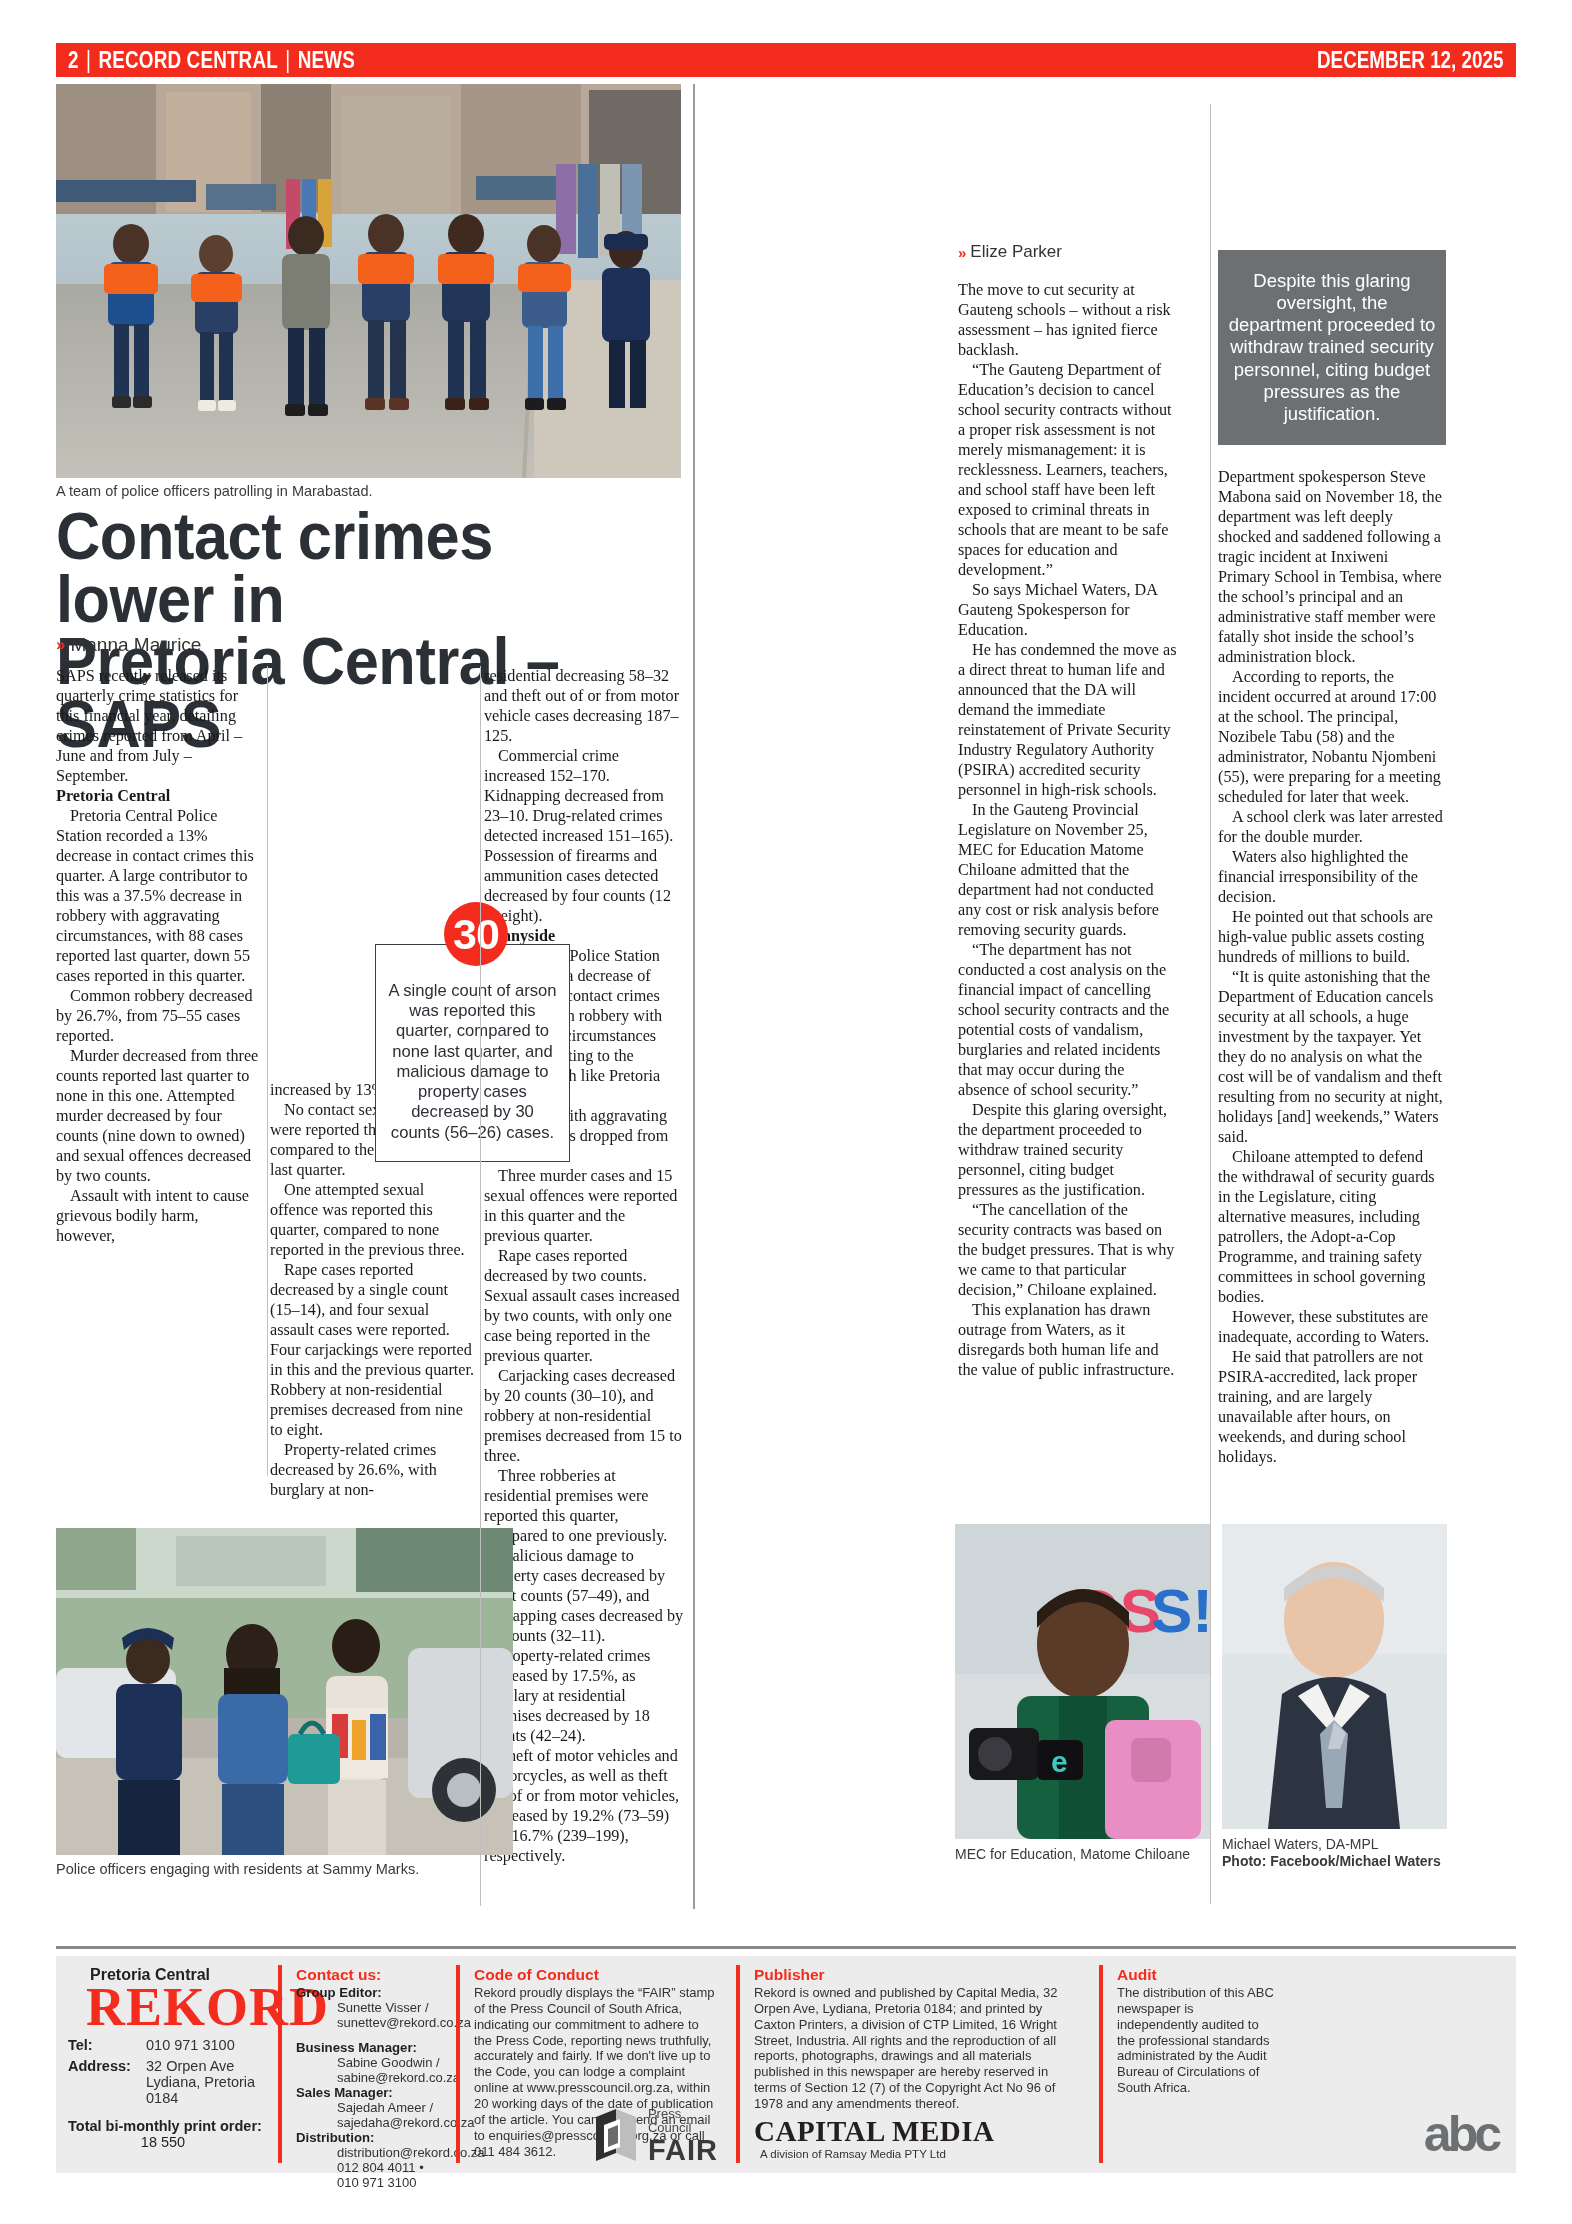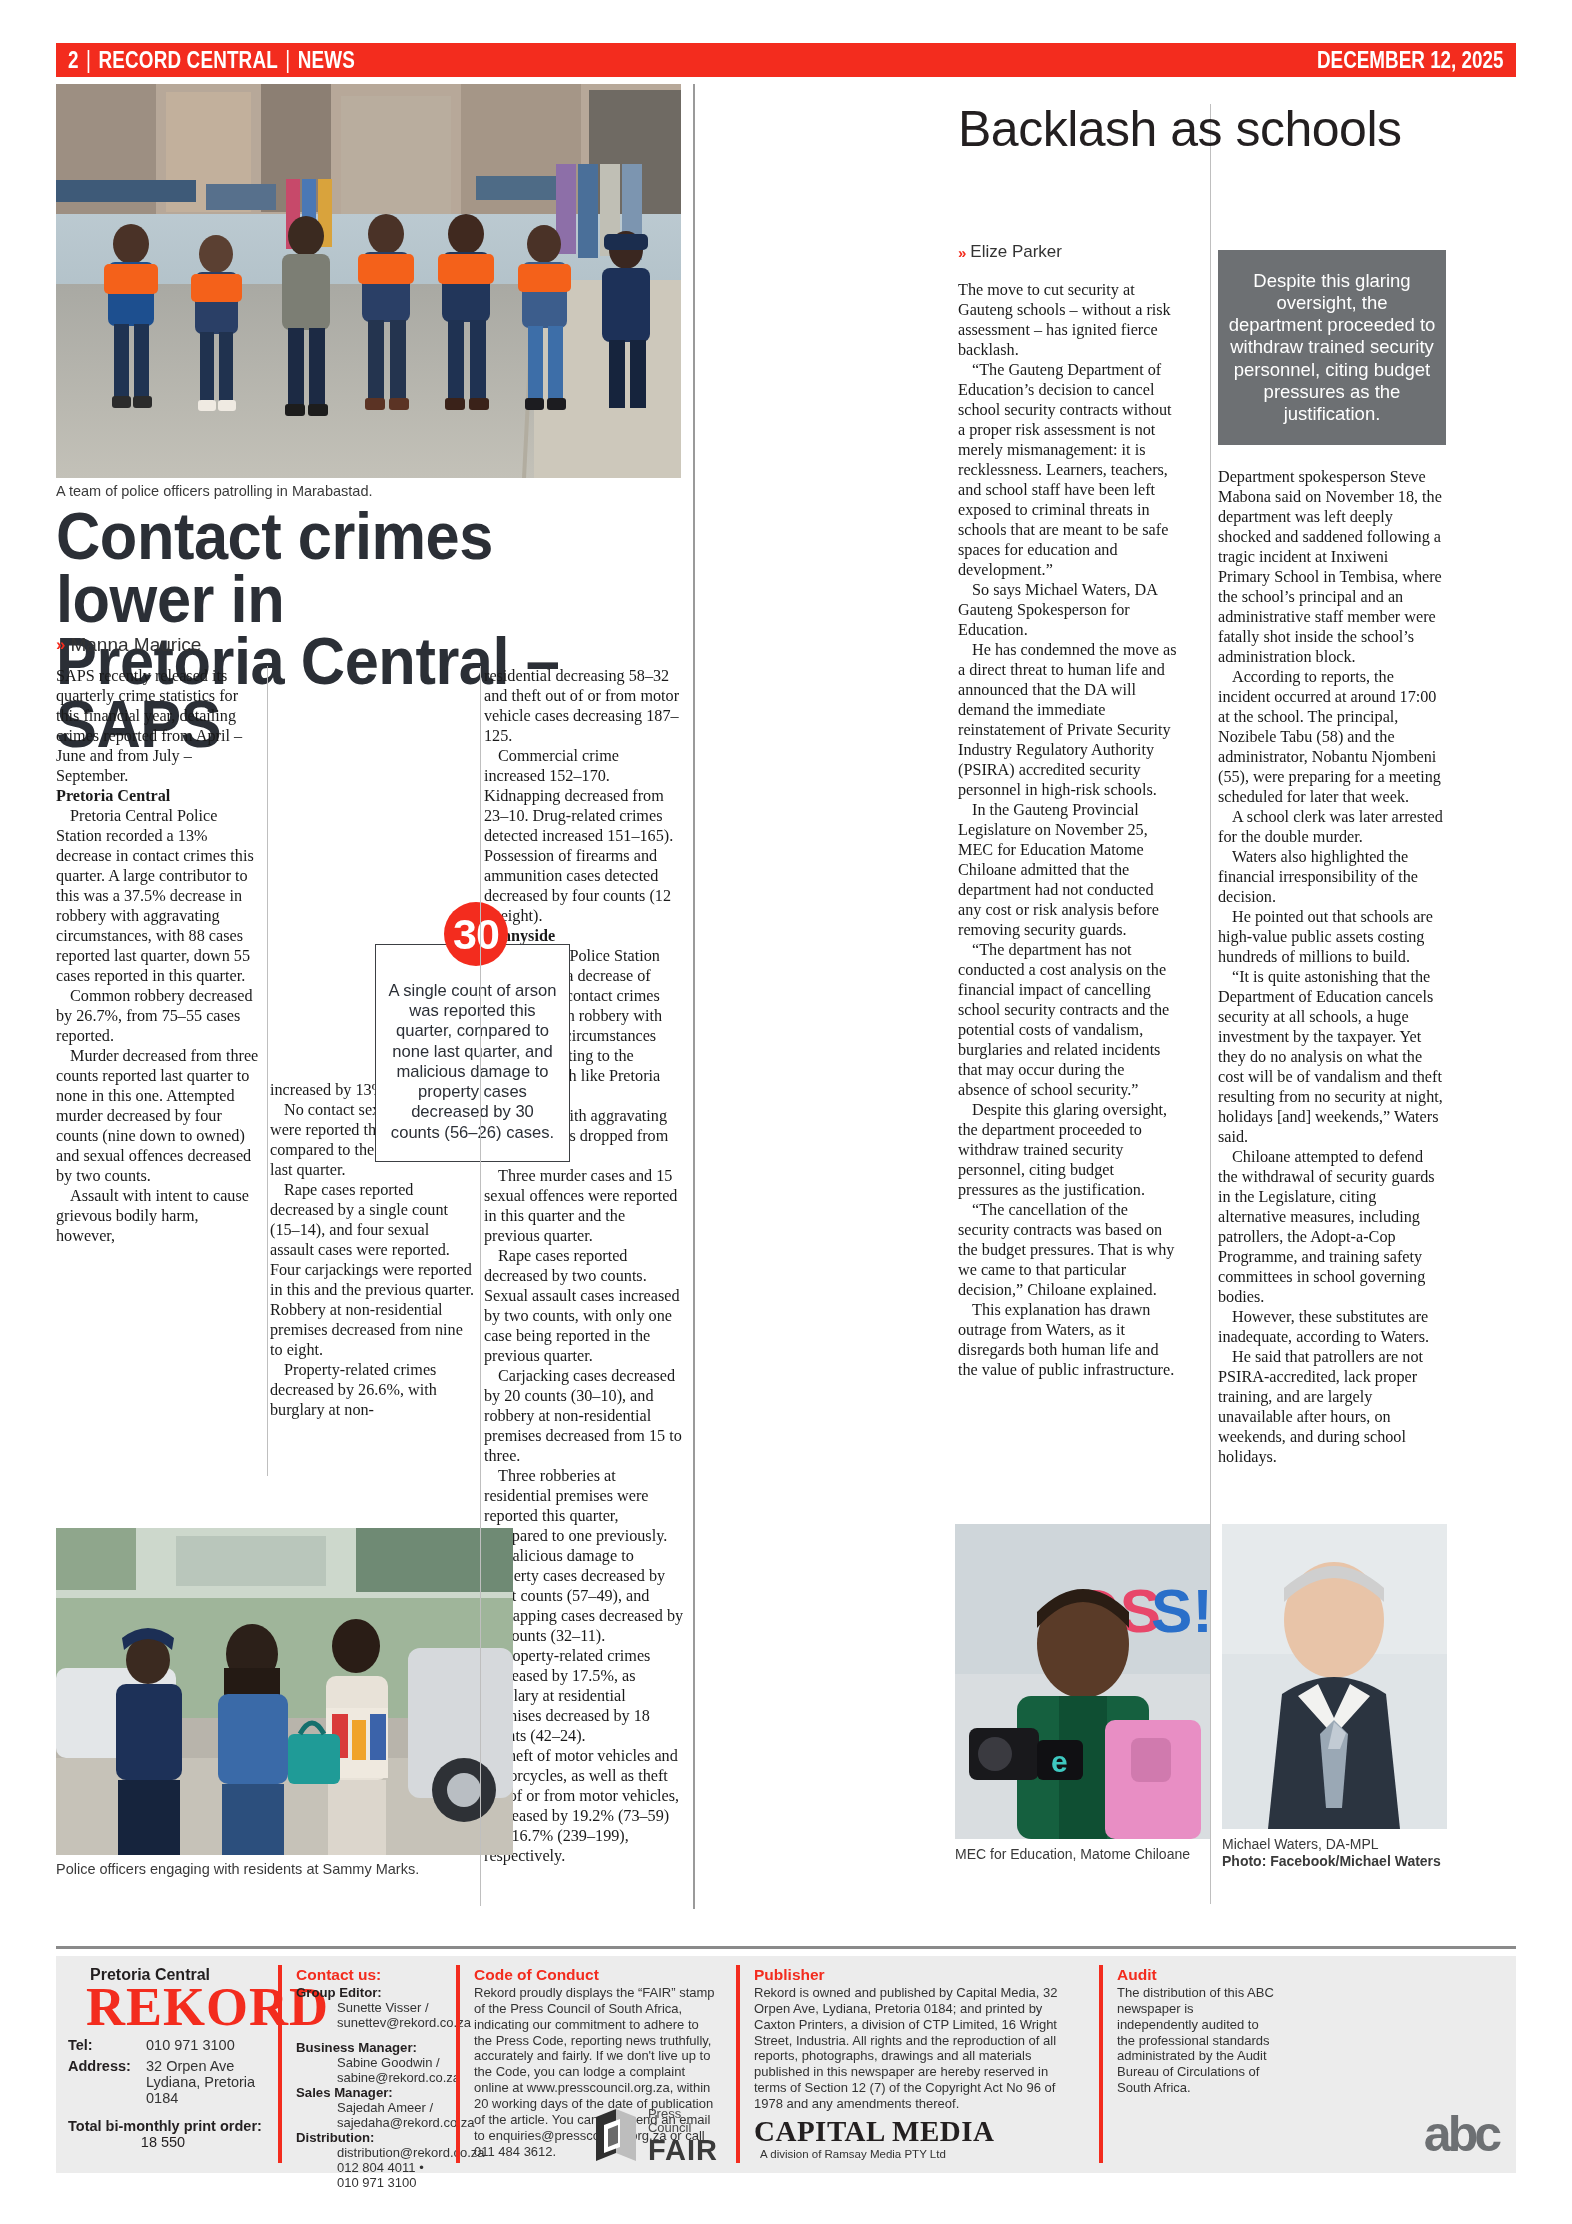--- a/index.html
+++ b/index.html
@@ -293,20 +293,21 @@
   <p class="sub">Pretoria Central</p>
   <p>Pretoria Central Police Station recorded a 13% decrease in contact crimes this quarter. A large contributor to this was a 37.5% decrease in robbery with aggravating circumstances, with 88 cases reported last quarter, down 55 cases reported in this quarter.</p>
   <p>Common robbery decreased by 26.7%, from 75–55 cases reported.</p>
   <p>Murder decreased from three counts reported last quarter to none in this one. Attempted murder decreased by four counts (nine down to owned) and sexual offences decreased by two counts.</p>
   <p>Assault with intent to cause grievous bodily harm, however,</p>
 </div>
 
 <div class="lcol" id="lc2">
   <p class="first">increased by 13%.</p>
   <p>No contact sexual offences were reported this quarter, compared to the two reported last quarter.</p>
+  <p>One attempted sexual offence was reported this quarter, compared to none reported in the previous three.</p>
   <p>Rape cases reported decreased by a single count (15–14), and four sexual assault cases were reported. Four carjackings were reported in this and the previous quarter. Robbery at non-residential premises decreased from nine to eight.</p>
   <p>Property-related crimes decreased by 26.6%, with burglary at non-</p>
 </div>
 
 <div class="lcol" id="lc3">
   <p class="first">residential decreasing 58–32 and theft out of or from motor vehicle cases decreasing 187–125.</p>
   <p>Commercial crime increased 152–170. Kidnapping decreased from 23–10. Drug-related crimes detected increased 151–165). Possession of firearms and ammunition cases detected decreased by four counts (12 to eight).</p>
   <p class="sub">Sunnyside</p>
   <p>Sunnyside Police Station experienced a decrease of 14.0% in its contact crimes reported, with robbery with aggravating circumstances also contributing to the success, much like Pretoria Central.</p>
   <p>Robbery with aggravating circumstances dropped from 166–97.</p>
@@ -364,21 +365,20 @@
   </svg>
 </div>
 <div class="bl-caption">Police officers engaging with residents at Sammy Marks.</div>
 
 <div class="vrule" style="left:267px; top:666px; height:810px;"></div>
 <div class="vrule" style="left:480px; top:666px; height:1240px;"></div>
 <div class="vrule" style="left:693px; top:84px; height:1825px; width:2px; background:#9a9a9a;"></div>
 <div class="vrule" style="left:1210px; top:104px; height:1800px;"></div>
 
 <div class="r-head">
-  <div>Backlash as schools</div>
 </div>
 
 <div class="r-byline">
   <span class="chev">»</span>
   <span class="nm">Elize Parker</span>
 </div>
 
 <div class="rcol" id="rc1">
   <p class="first">The move to cut security at Gauteng schools – without a risk assessment – has ignited fierce backlash.</p>
   <p>“The Gauteng Department of Education’s decision to cancel school security contracts without a proper risk assessment is not merely mismanagement: it is recklessness. Learners, teachers, and school staff have been left exposed to criminal threats in schools that are meant to be safe spaces for education and development.”</p>

